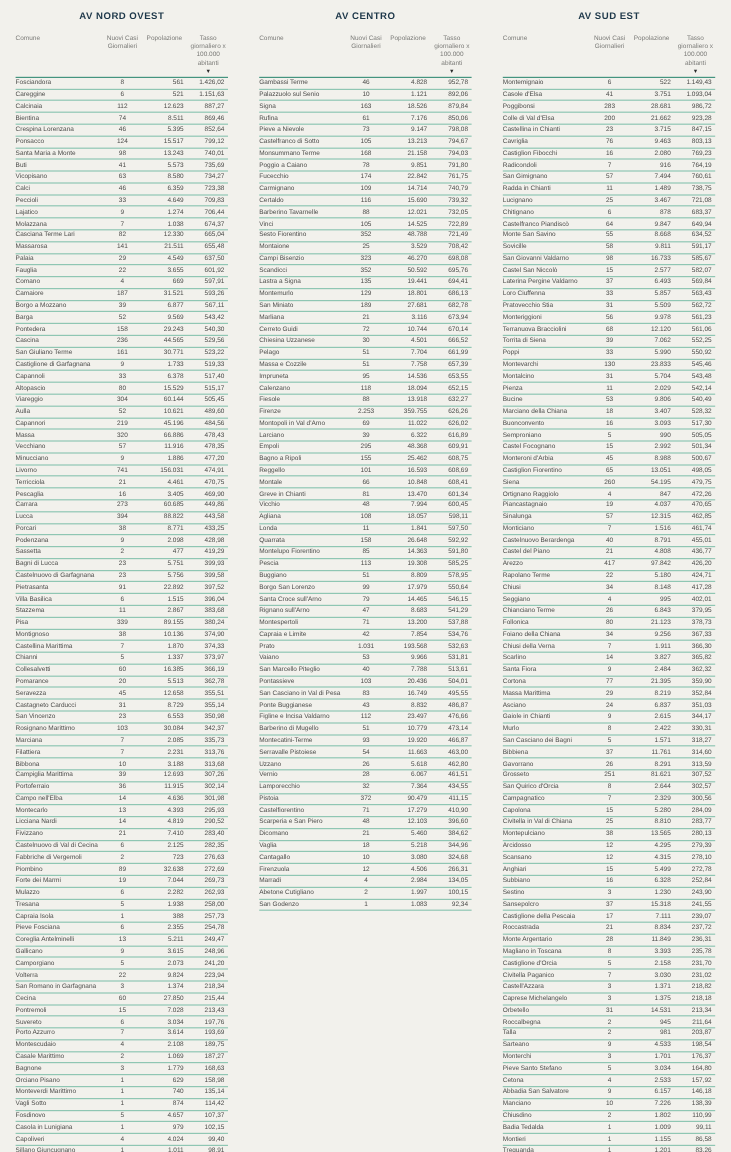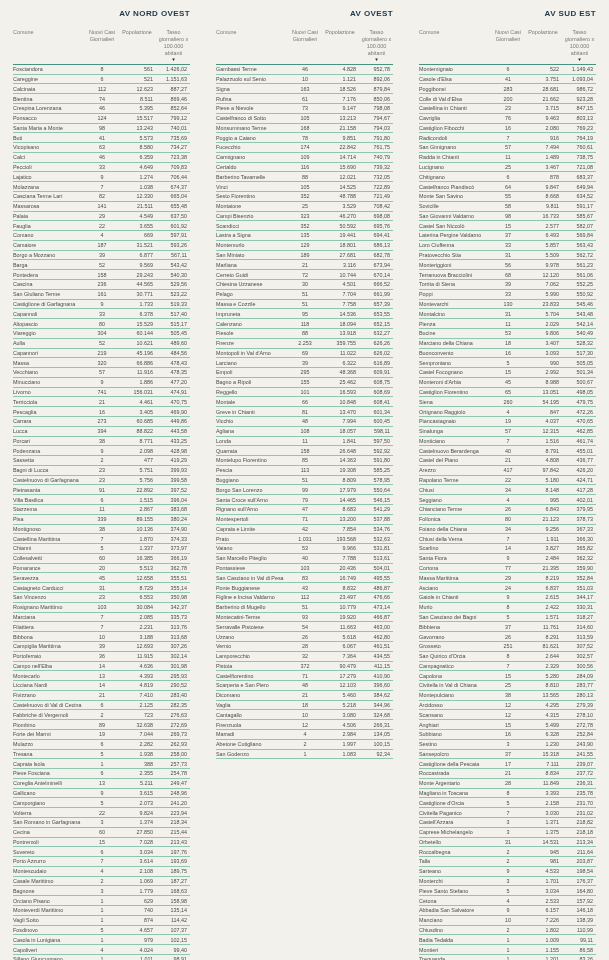--- a/index.html
+++ b/index.html
@@ -6,21 +6,21 @@
   body{
     width:609px;height:960px;overflow:hidden;
     background:#f2f1ec;
     font-family:"Liberation Sans",sans-serif;
     -webkit-font-smoothing:antialiased;
   }
   .dashboard{display:flex;width:609px;}
   .section{width:203px;box-sizing:border-box;padding:0 13px;}
   .section-title{
     font-size:8px;font-weight:bold;color:#1d3749;
-    text-align:right;letter-spacing:.4px;
+    text-align:center;letter-spacing:.4px;
     margin:9px 0 11px 0;
   }
   .thead{
     display:flex;align-items:flex-start;
     color:#7b7b78;font-size:5.4px;line-height:1.3;
     border-bottom:1.4px solid #44947f;
     padding-bottom:1px;min-height:33px;
   }
   .hcell{box-sizing:border-box;}
   .tbody{}
@@ -608,21 +608,21 @@
         <div class="trow">
           <div class="cell c0">Sillano Giuncugnano</div>
           <div class="cell c1">1</div>
           <div class="cell c2">1.011</div>
           <div class="cell c3">98,91</div>
         </div>
       </div>
   </div>
 
   <div class="section">
-    <div class="section-title">AV OVEST</div>
+    <div class="section-title">AV CENTRO</div>
     <div class="thead">
       <div class="hcell c0">Comune</div>
       <div class="hcell c1">Nuovi Casi Giornalieri</div>
       <div class="hcell c2">Popolazione</div>
       <div class="hcell c3">
         <span>Tasso giornaliero x 100.000 abitanti</span>
         <span class="sort-icon">▼</span>
       </div>
     </div>
     <div class="tbody">

